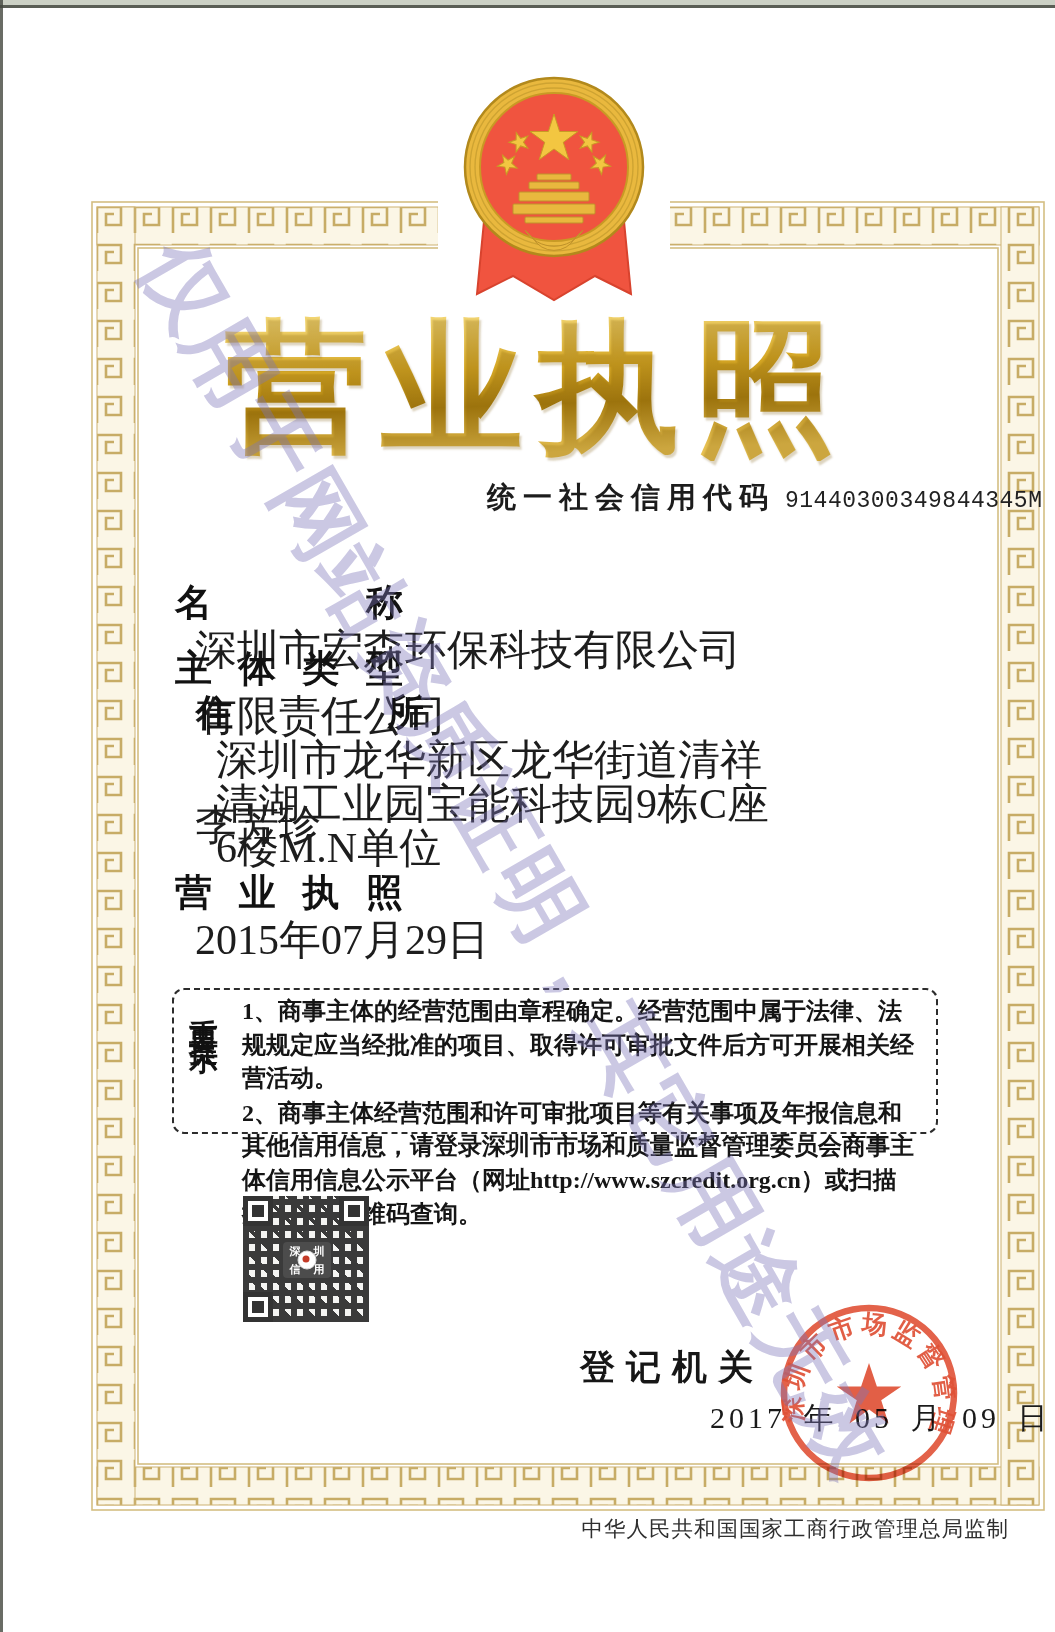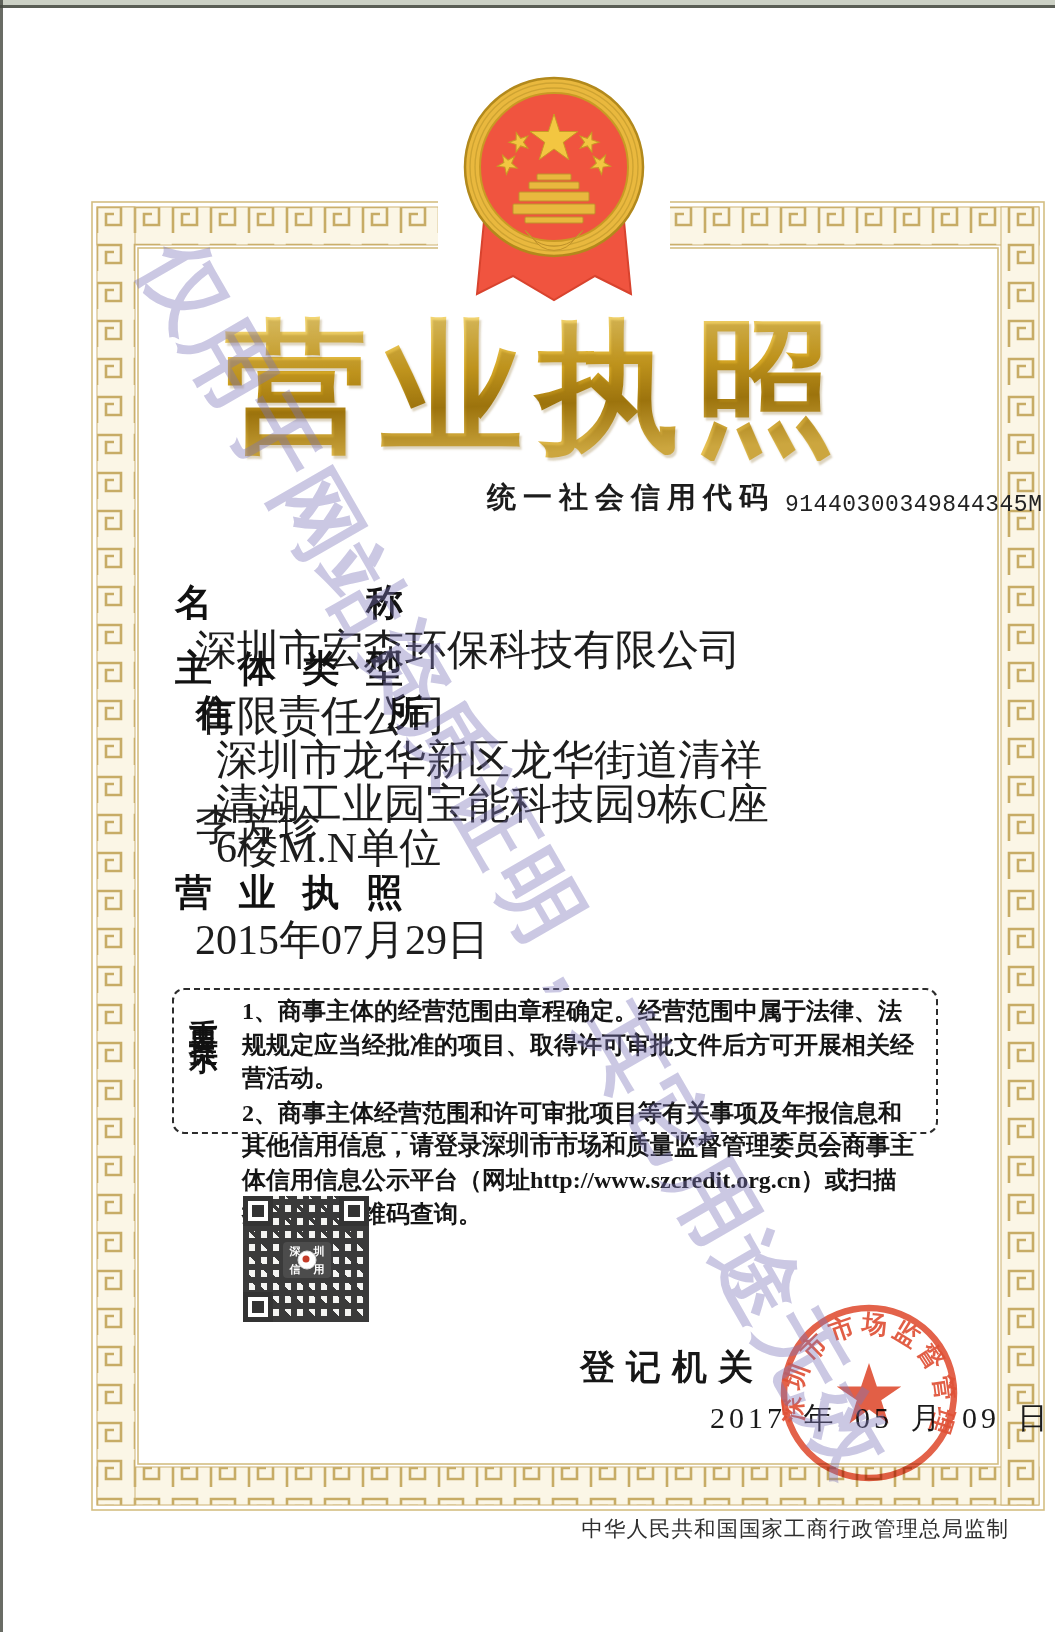--- a/index.html
+++ b/index.html
@@ -14,21 +14,21 @@
   .frame{left:90px;top:200px;z-index:1;}
   .emblem-mask{left:438px;top:193px;width:232px;height:66px;background:#ffffff;z-index:2;}
   .emblem{left:455px;top:70px;z-index:3;}
   
   .title{left:225px;top:312px;width:660px;font-size:142px;font-weight:bold;
          letter-spacing:14px;line-height:1.05;
          background:linear-gradient(178deg,#f2d572 8%,#d6a825 38%,#a97e10 60%,#e8c253 88%);
          -webkit-background-clip:text;background-clip:text;color:transparent;
          text-shadow:2px 3px 2px rgba(120,85,5,.25);z-index:3;}
   
-  .code-row{left:487px;top:478px;z-index:3;display:flex;align-items:flex-end;}
+  .code-row{left:487px;top:478px;z-index:3;display:flex;align-items:flex-start;}
   .code-label{font-size:29px;font-weight:bold;color:#1c1c1c;letter-spacing:7px;}
   .code-val{font-size:23px;font-family:"Liberation Mono",monospace;color:#222;margin-left:10px;letter-spacing:.5px;margin-top:10px;}
   
   .field{left:175px;display:flex;z-index:3;flex-direction:column;}
   .f-label{width:228px;font-size:37px;font-weight:bold;color:#111;
            text-align:justify;text-align-last:justify;text-justify:inter-character;flex:none;}
   .f-value{margin-left:20px;width:570px;font-size:42px;color:#1d1d1d;
            font-family:"Liberation Serif",serif;line-height:44px;}
   .row-name{top:578px;} .row-type{top:644px;} .row-addr{top:688px;margin-left:21px;}
   .row-legal{top:803px;} .row-est{top:868px;}

